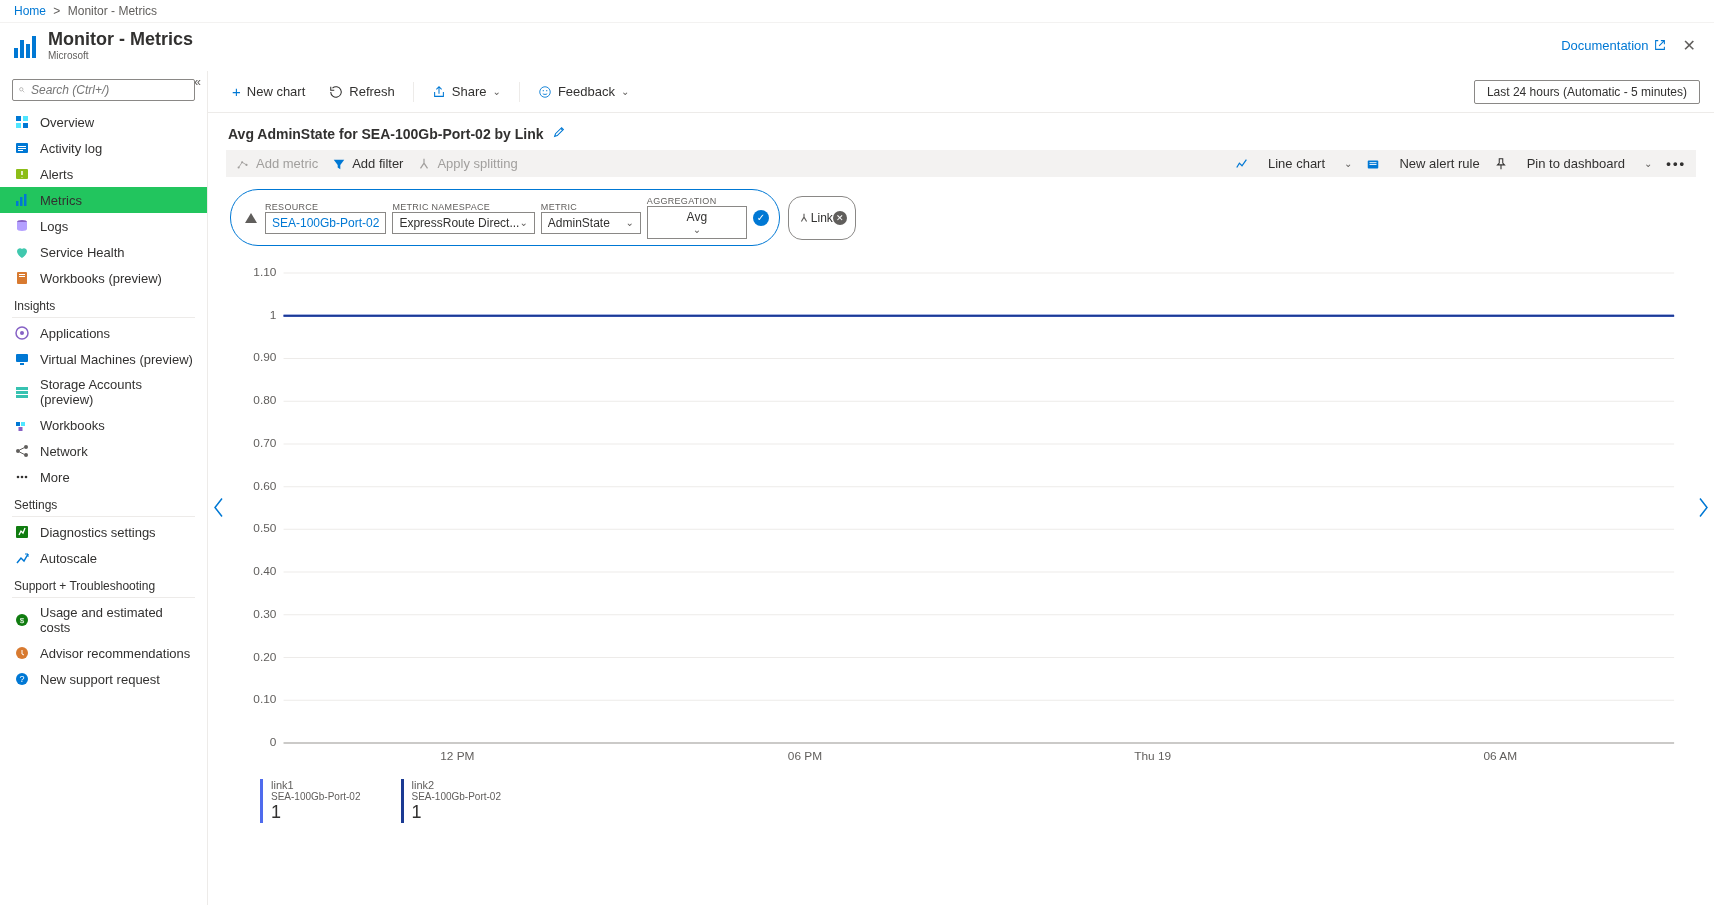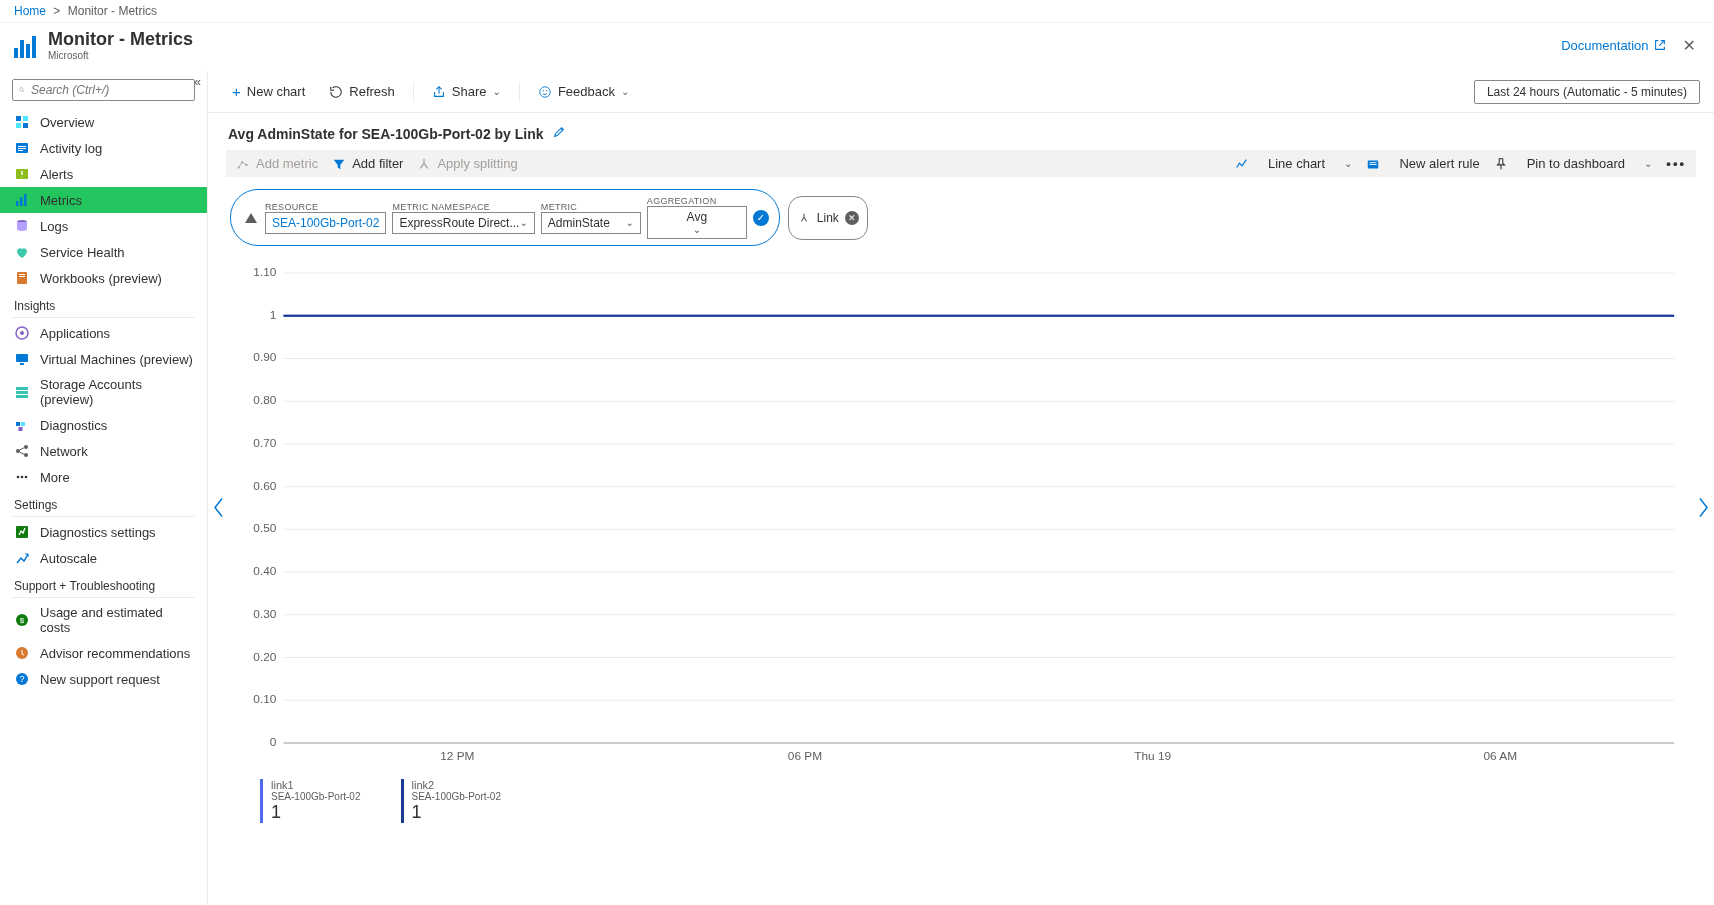--- a/index.html
+++ b/index.html
@@ -58,21 +58,21 @@
 .more-dots { letter-spacing:2px; font-weight:bold; cursor:pointer; }
 
 .query-row { display:flex; align-items:center; gap:8px; padding:12px 4px;}
 .query-pill { border:1.5px solid #0078d4; border-radius: 28px; padding: 6px 10px 6px 14px; display:flex; align-items:center; gap:6px;}
 .triangle-warn { width:0; height:0; border-left:6px solid transparent; border-right:6px solid transparent; border-bottom:10px solid #605e5c; margin-right:2px;}
 .field-block { display:flex; flex-direction:column; }
 .field-label { font-size:9px; text-transform:uppercase; color:#605e5c; letter-spacing:0.3px;}
 .field-select { border:1px solid #8a8886; padding:3px 6px; font-size:12px; min-width:110px; display:flex; align-items:center; justify-content:space-between; cursor:pointer; background:white;}
 .field-select.blue-text { color:#0078d4; }
 .check-circle { width:16px; height:16px; border-radius:50%; background:#0078d4; color:white; display:flex; align-items:center; justify-content:center; font-size:10px;}
-.link-chip { border:1px solid #8a8886; border-radius:14px; padding:14px 8px; display:flex; align-items:flex-end; gap:6px; font-size:12px; cursor:pointer;}
+.link-chip { border:1px solid #8a8886; border-radius:14px; padding:14px 8px; display:flex; align-items:flex-end; gap:0; font-size:12px; cursor:pointer;}
 .link-chip .xclose { background:#605e5c; color:white; border-radius:50%; width:14px; height:14px; display:flex; align-items:center; justify-content:center; font-size:9px;}
 
 
 .chart-svg-wrap { padding: 10px 10px 0 10px; }
 .legend-row { display:flex; gap:40px; padding: 8px 0 0 34px;}
 .legend-item { border-left:3px solid; padding-left:8px; }
 .legend-item .l1 { font-size:11px; color:#605e5c;}
 .legend-item .l2 { font-size:10px; color:#605e5c;}
 .legend-item .lv { font-size:18px; color:#323130;}
 
@@ -229,21 +229,21 @@
           <span>Storage Accounts (preview)</span>
         </div>
         <div class="nav-item">
           <span class="nav-icon">
             <svg viewBox="0 0 16 16" width="16" height="16">
               <rect x="2" y="5" width="4" height="4" fill="#0078d4"></rect>
               <rect x="7" y="5" width="4" height="4" fill="#50e6ff"></rect>
               <rect x="4.5" y="10" width="4" height="4" fill="#8661c5"></rect>
             </svg>
           </span>
-          <span>Diagnostics</span>
+          <span>Workbooks</span>
         </div>
         <div class="nav-item">
           <span class="nav-icon">
             <svg viewBox="0 0 16 16" width="16" height="16">
               <circle cx="4" cy="8" r="2" fill="#605e5c"></circle>
               <circle cx="12" cy="4" r="2" fill="#605e5c"></circle>
               <circle cx="12" cy="12" r="2" fill="#605e5c"></circle>
               <path d="M5.5 7l5-2.5M5.5 9l5 2.5" stroke="#605e5c"></path>
             </svg>
           </span>

